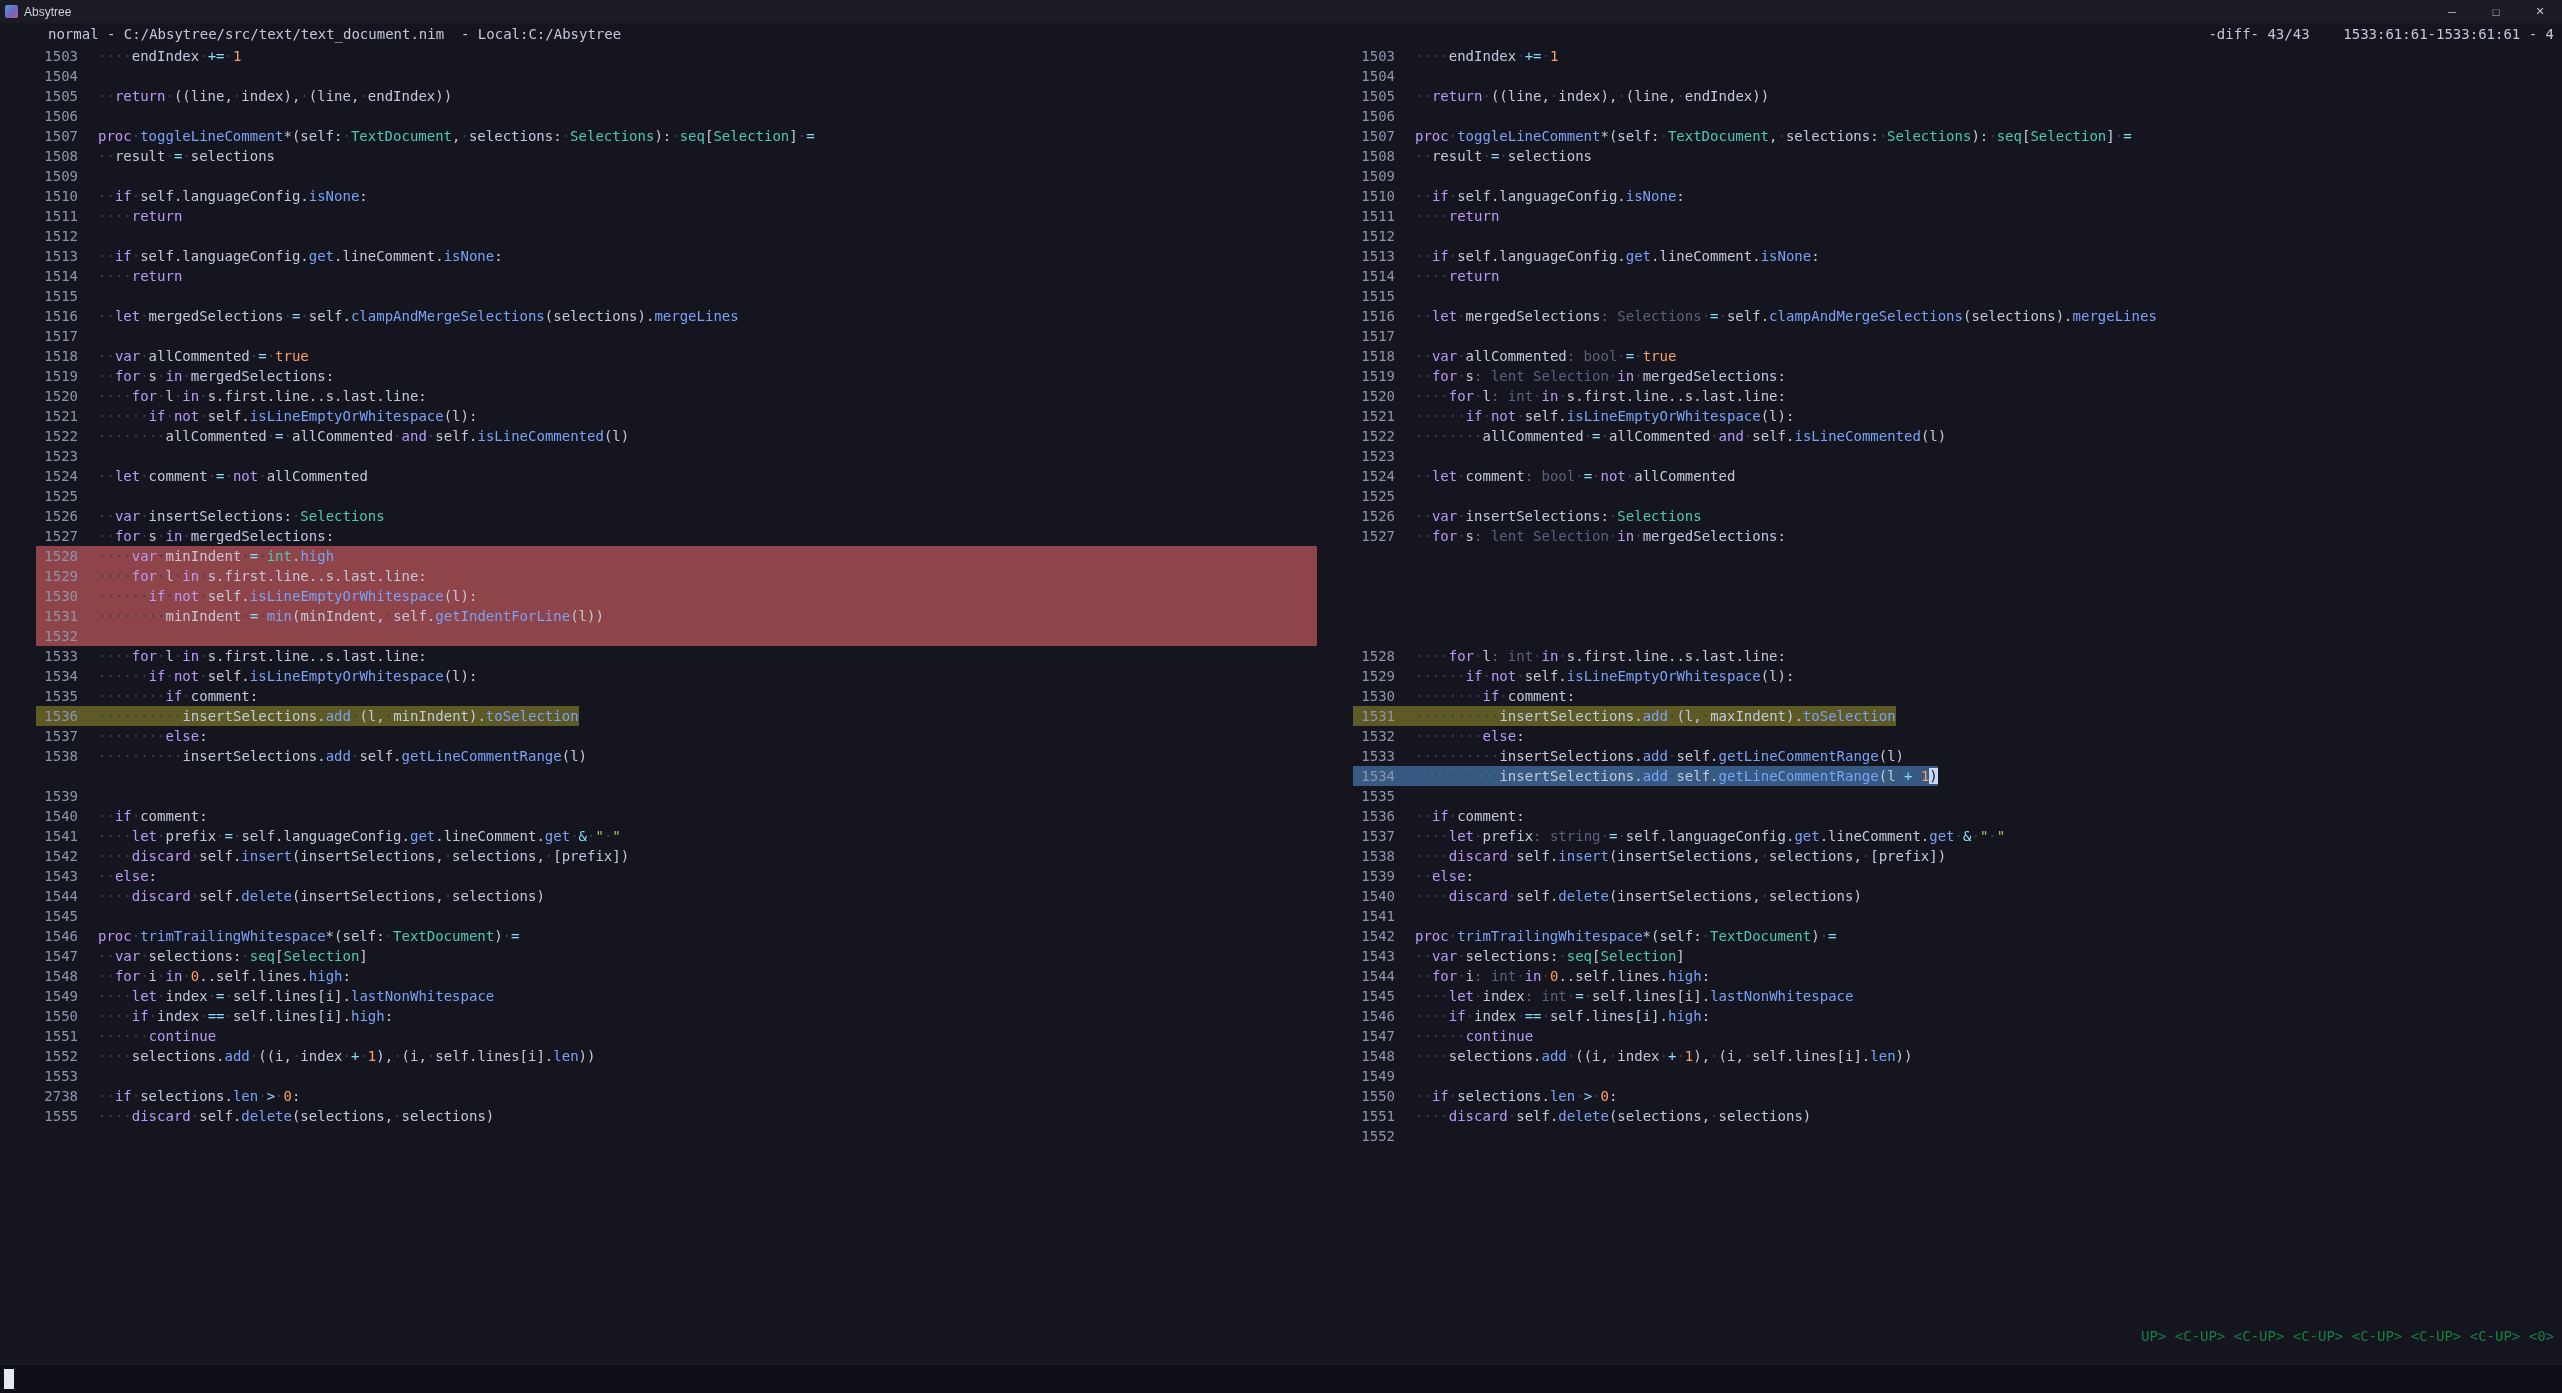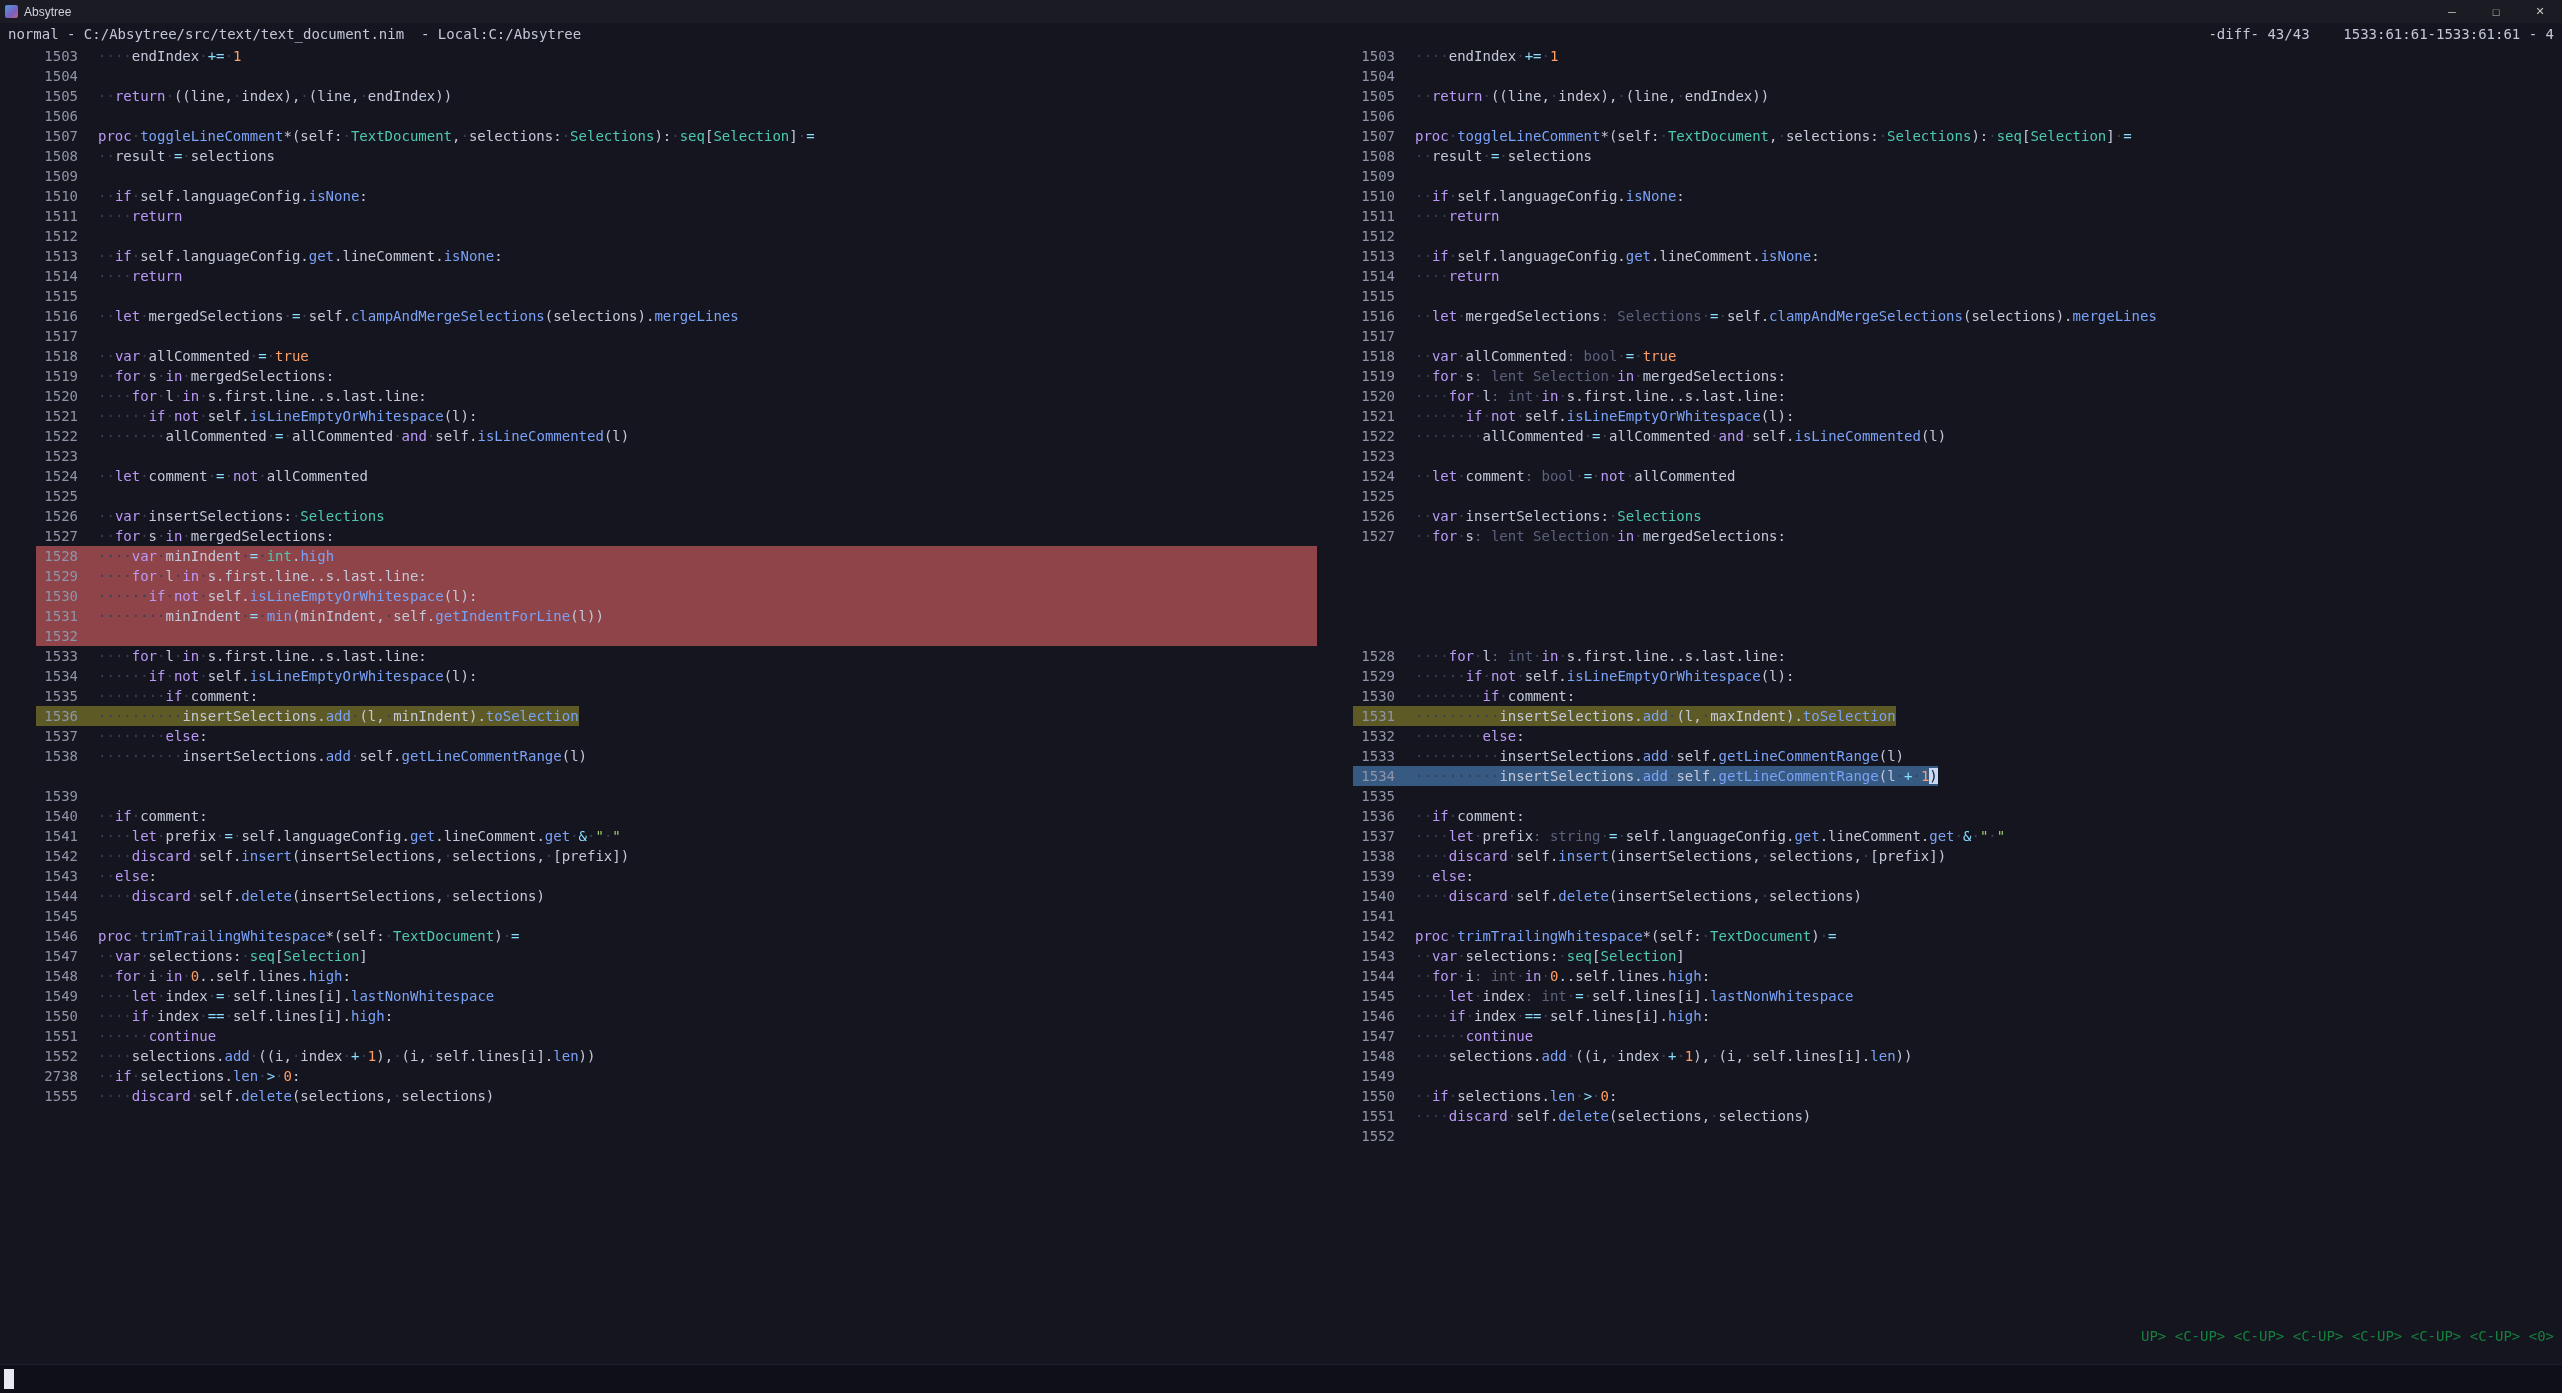--- a/index.html
+++ b/index.html
@@ -30,21 +30,21 @@
   .app-icon{display:inline-block;width:13px;height:13px;margin:0 6px 0 5px;border-radius:2px;
             background:linear-gradient(135deg,#4a9edb 0%,#7a5fc0 60%,#c05f8a 100%);}
   .win-controls{margin-left:auto;display:flex;height:100%;}
   .win-btn{width:44px;height:100%;display:flex;align-items:center;justify-content:center;
            font-size:11px;color:#c5c5c5;}
 
   
   .header{position:absolute;top:23px;left:0;right:0;height:22px;line-height:22px;
           display:flex;justify-content:space-between;padding:0 8px;box-sizing:border-box;
           background:var(--bg);color:#c3c7d8;}
-  .header span{white-space:pre;}
+  .header span{white-space:pre;margin-left:40px;}
 
   
   .editor{position:absolute;top:46px;left:0;display:flex;}
   .pane{width:1281px;flex:none;padding-left:36px;}
   .row{height:20px;line-height:20px;display:flex;white-space:pre;}
   .num{flex:none;width:62px;padding-right:20px;box-sizing:border-box;text-align:right;color:var(--lnum);}
   .code{flex:none;}
   .h-del{background:var(--del);}
   .h-mod .num,.h-mod .code{background:var(--mod);}
   .h-add .num,.h-add .code{background:var(--add);}
@@ -133,20 +133,21 @@
         <div class="row"><span class="num">1543</span><span class="code"><span class="dot">·</span><span class="dot">·</span><span class="tk-kw">else</span><span class="tk-t">:</span></span></div>
         <div class="row"><span class="num">1544</span><span class="code"><span class="dot">·</span><span class="dot">·</span><span class="dot">·</span><span class="dot">·</span><span class="tk-kw">discard</span><span class="dot">·</span><span class="tk-t">self.</span><span class="tk-fn">delete</span><span class="tk-t">(insertSelections,</span><span class="dot">·</span><span class="tk-t">selections)</span></span></div>
         <div class="row"><span class="num">1545</span><span class="code"></span></div>
         <div class="row"><span class="num">1546</span><span class="code"><span class="tk-kw">proc</span><span class="dot">·</span><span class="tk-fn">trimTrailingWhitespace</span><span class="tk-t">*(self:</span><span class="dot">·</span><span class="tk-ty">TextDocument</span><span class="tk-t">)</span><span class="dot">·</span><span class="tk-op">=</span></span></div>
         <div class="row"><span class="num">1547</span><span class="code"><span class="dot">·</span><span class="dot">·</span><span class="tk-kw">var</span><span class="dot">·</span><span class="tk-t">selections:</span><span class="dot">·</span><span class="tk-ty">seq</span><span class="tk-t">[</span><span class="tk-ty">Selection</span><span class="tk-t">]</span></span></div>
         <div class="row"><span class="num">1548</span><span class="code"><span class="dot">·</span><span class="dot">·</span><span class="tk-kw">for</span><span class="dot">·</span><span class="tk-t">i</span><span class="dot">·</span><span class="tk-kw">in</span><span class="dot">·</span><span class="tk-num">0</span><span class="tk-t">..self.lines.</span><span class="tk-fn">high</span><span class="tk-t">:</span></span></div>
         <div class="row"><span class="num">1549</span><span class="code"><span class="dot">·</span><span class="dot">·</span><span class="dot">·</span><span class="dot">·</span><span class="tk-kw">let</span><span class="dot">·</span><span class="tk-t">index</span><span class="dot">·</span><span class="tk-op">=</span><span class="dot">·</span><span class="tk-t">self.lines[i].</span><span class="tk-fn">lastNonWhitespace</span></span></div>
         <div class="row"><span class="num">1550</span><span class="code"><span class="dot">·</span><span class="dot">·</span><span class="dot">·</span><span class="dot">·</span><span class="tk-kw">if</span><span class="dot">·</span><span class="tk-t">index</span><span class="dot">·</span><span class="tk-op">==</span><span class="dot">·</span><span class="tk-t">self.lines[i].</span><span class="tk-fn">high</span><span class="tk-t">:</span></span></div>
         <div class="row"><span class="num">1551</span><span class="code"><span class="dot">·</span><span class="dot">·</span><span class="dot">·</span><span class="dot">·</span><span class="dot">·</span><span class="dot">·</span><span class="tk-kw">continue</span></span></div>
         <div class="row"><span class="num">1552</span><span class="code"><span class="dot">·</span><span class="dot">·</span><span class="dot">·</span><span class="dot">·</span><span class="tk-t">selections.</span><span class="tk-fn">add</span><span class="dot">·</span><span class="tk-t">((i,</span><span class="dot">·</span><span class="tk-t">index</span><span class="dot">·</span><span class="tk-op">+</span><span class="dot">·</span><span class="tk-num">1</span><span class="tk-t">),</span><span class="dot">·</span><span class="tk-t">(i,</span><span class="dot">·</span><span class="tk-t">self.lines[i].</span><span class="tk-fn">len</span><span class="tk-t">))</span></span></div>
+        <div class="row"><span class="num">1553</span><span class="code"></span></div>
         <div class="row"><span class="num">2738</span><span class="code"><span class="dot">·</span><span class="dot">·</span><span class="tk-kw">if</span><span class="dot">·</span><span class="tk-t">selections.</span><span class="tk-fn">len</span><span class="dot">·</span><span class="tk-op">&gt;</span><span class="dot">·</span><span class="tk-num">0</span><span class="tk-t">:</span></span></div>
         <div class="row"><span class="num">1555</span><span class="code"><span class="dot">·</span><span class="dot">·</span><span class="dot">·</span><span class="dot">·</span><span class="tk-kw">discard</span><span class="dot">·</span><span class="tk-t">self.</span><span class="tk-fn">delete</span><span class="tk-t">(selections,</span><span class="dot">·</span><span class="tk-t">selections)</span></span></div>
       </div>
     <div class="pane" id="pane-right">
         <div class="row"><span class="num">1503</span><span class="code"><span class="dot">·</span><span class="dot">·</span><span class="dot">·</span><span class="dot">·</span><span class="tk-t">endIndex</span><span class="dot">·</span><span class="tk-op">+=</span><span class="dot">·</span><span class="tk-num">1</span></span></div>
         <div class="row"><span class="num">1504</span><span class="code"></span></div>
         <div class="row"><span class="num">1505</span><span class="code"><span class="dot">·</span><span class="dot">·</span><span class="tk-kw">return</span><span class="dot">·</span><span class="tk-t">((line,</span><span class="dot">·</span><span class="tk-t">index),</span><span class="dot">·</span><span class="tk-t">(line,</span><span class="dot">·</span><span class="tk-t">endIndex))</span></span></div>
         <div class="row"><span class="num">1506</span><span class="code"></span></div>
         <div class="row"><span class="num">1507</span><span class="code"><span class="tk-kw">proc</span><span class="dot">·</span><span class="tk-fn">toggleLineComment</span><span class="tk-t">*(self:</span><span class="dot">·</span><span class="tk-ty">TextDocument</span><span class="tk-t">,</span><span class="dot">·</span><span class="tk-t">selections:</span><span class="dot">·</span><span class="tk-ty">Selections</span><span class="tk-t">):</span><span class="dot">·</span><span class="tk-ty">seq</span><span class="tk-t">[</span><span class="tk-ty">Selection</span><span class="tk-t">]</span><span class="dot">·</span><span class="tk-op">=</span></span></div>
         <div class="row"><span class="num">1508</span><span class="code"><span class="dot">·</span><span class="dot">·</span><span class="tk-t">result</span><span class="dot">·</span><span class="tk-op">=</span><span class="dot">·</span><span class="tk-t">selections</span></span></div>

